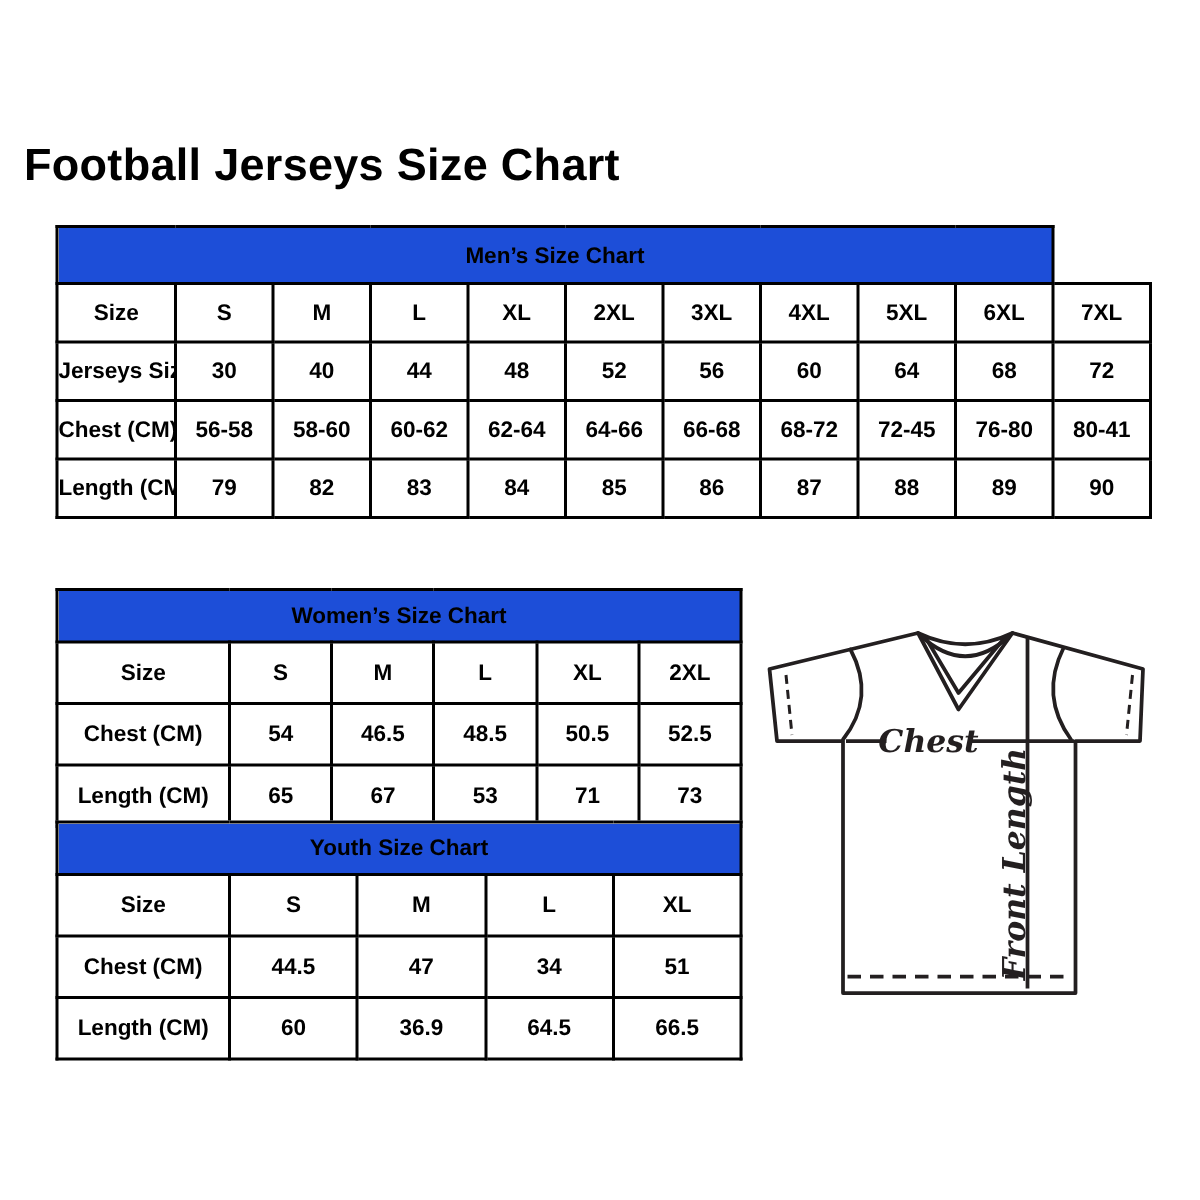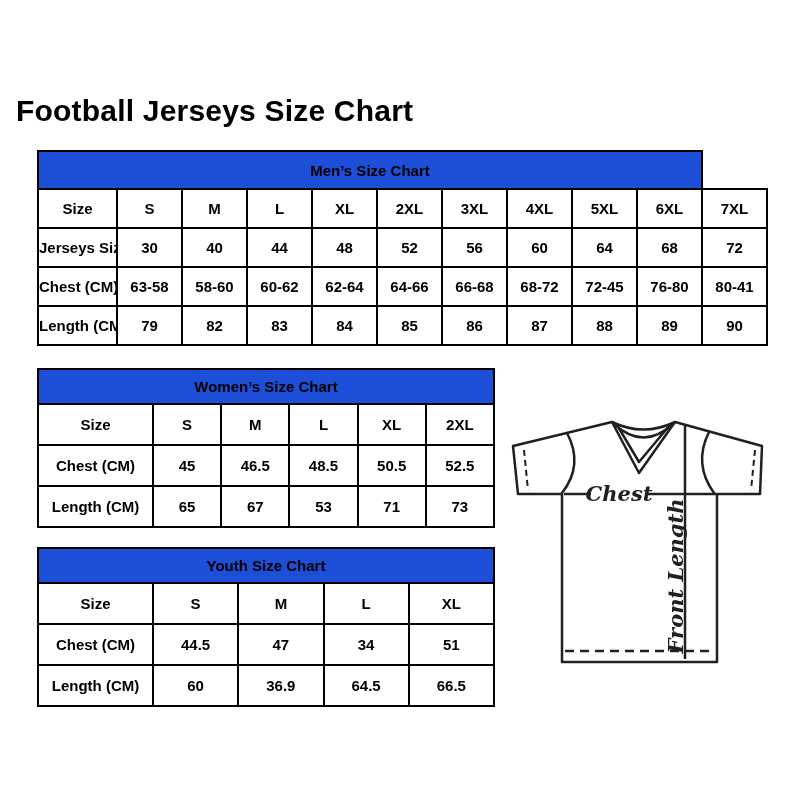--- a/index.html
+++ b/index.html
@@ -17,21 +17,21 @@
   }
   table.size-table td{
     border:2px solid #000;text-align:center;vertical-align:middle;
     font-weight:bold;font-size:15px;padding:0;overflow:hidden;white-space:nowrap;
   }
   td.thead{background:#1d4ed8;font-size:17px;}
   td.rowlabel{font-size:14px;}
   #men-table{left:37px;top:150px;width:731px;}
   #men-table td{height:37px;}
   #men-table td.thead{height:36px;}
-  #women-table{left:37px;top:368px;width:458px;}
+  #women-table{left:37px;top:392px;width:458px;}
   #women-table td{height:39px;}
   #women-table td.thead{height:33px;}
   #youth-table{left:37px;top:547px;width:458px;}
   #youth-table td{height:39px;}
   #youth-table td.thead{height:33px;}
   #youth-table td.rowlabel, #women-table td.rowlabel{font-size:15px;}
   .jersey-svg{position:absolute;left:495px;top:400px;width:280px;height:280px;}
   .measure-label{
     font-family:"DejaVu Serif",serif;font-style:italic;font-weight:bold;
     font-size:21px;fill:#231f20;
@@ -72,21 +72,21 @@
     <td>48</td>
     <td>52</td>
     <td>56</td>
     <td>60</td>
     <td>64</td>
     <td>68</td>
     <td>72</td>
   </tr>
   <tr>
     <td class="rowlabel">Chest (CM)</td>
-    <td>63-58</td>
+    <td>56-58</td>
     <td>58-60</td>
     <td>60-62</td>
     <td>62-64</td>
     <td>64-66</td>
     <td>66-68</td>
     <td>68-72</td>
     <td>72-45</td>
     <td>76-80</td>
     <td>80-41</td>
   </tr>
@@ -118,21 +118,21 @@
   <tr>
     <td class="rowlabel">Size</td>
     <td>S</td>
     <td>M</td>
     <td>L</td>
     <td>XL</td>
     <td>2XL</td>
   </tr>
   <tr>
     <td class="rowlabel">Chest (CM)</td>
-    <td>45</td>
+    <td>54</td>
     <td>46.5</td>
     <td>48.5</td>
     <td>50.5</td>
     <td>52.5</td>
   </tr>
   <tr>
     <td class="rowlabel">Length (CM)</td>
     <td>65</td>
     <td>67</td>
     <td>53</td>

